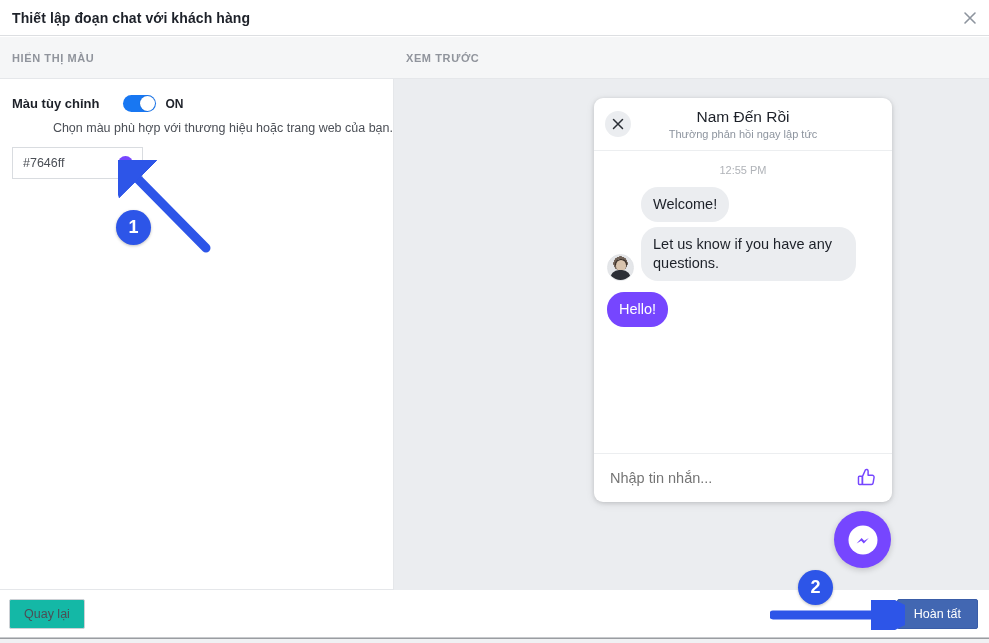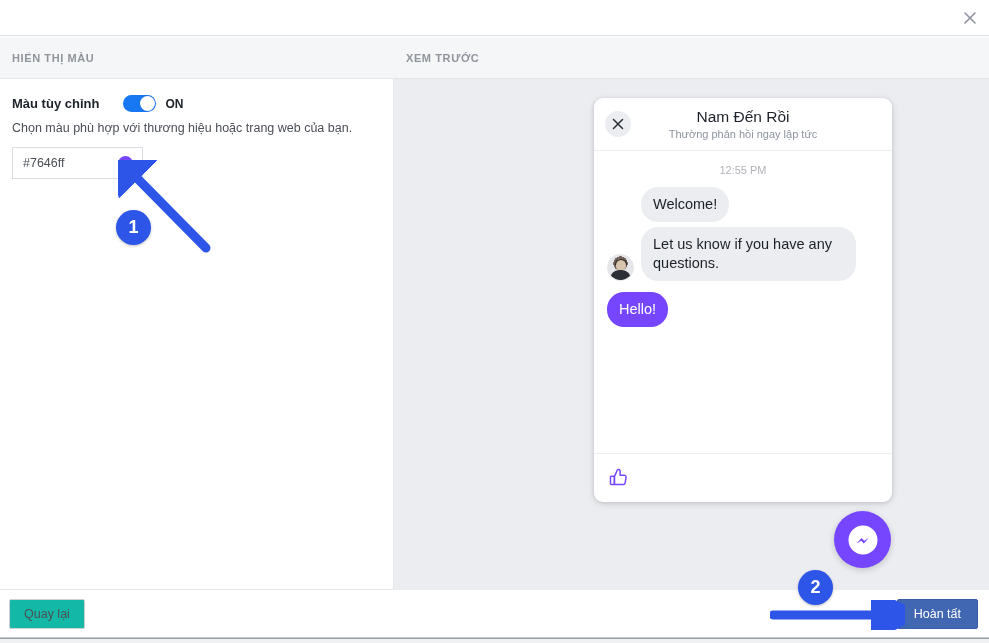--- a/index.html
+++ b/index.html
@@ -87,20 +87,21 @@
     box-shadow: 0 0 1px rgba(0,0,0,.3);
   }
   .switch-state {
     font-size: 12px; font-weight: bold; color: #1d2129;
     margin-left: 9px;
   }
   .helper-text {
     margin: 9px 0 0 12px;
     font-size: 12.5px;
     color: #4b4f56;
+    text-align: right;
   }
   .color-field {
     margin: 12px 0 0 12px;
     width: 131px; height: 32px;
     border: 1px solid #d9dce0;
     background: #ffffff;
     display: flex; align-items: center;
     justify-content: space-between;
     padding: 0 9px 0 10px;
     cursor: text;
@@ -269,20 +270,21 @@
     display: flex; align-items: center; justify-content: center;
     box-shadow: 0 1px 3px rgba(0,0,0,.25);
   }
 </style>
 </head>
 <body>
 
 <div id="app">
 
   <div class="titlebar">
+    <div class="titlebar-text">Thiết lập đoạn chat với khách hàng</div>
     <div class="titlebar-close">
       <svg width="14" height="14" viewBox="0 0 14 14">
         <path d="M2 2 L12 12 M12 2 L2 12" stroke="#8d949e" stroke-width="1.6" fill="none" stroke-linecap="round"></path>
       </svg>
     </div>
   </div>
 
   <div class="section-head left">
     <div class="section-head-text">HIỂN THỊ MÀU</div>
   </div>
@@ -337,20 +339,21 @@
           </div>
           <div class="bubble in">Let us know if you have any questions.</div>
         </div>
 
         <div class="msg-row out" style="margin-top:11px;">
           <div class="bubble out">Hello!</div>
         </div>
       </div>
 
       <div class="chat-footer">
+        <input class="chat-input" type="text" readonly="" placeholder="Nhập tin nhắn..." style="">
         <span class="thumb-icon">
           <svg width="22" height="22" viewBox="0 0 24 24" fill="none" stroke="#7646ff" stroke-width="1.6" stroke-linejoin="round">
             <path d="M7 10.5 L10.2 3.3 a1.7 1.7 0 0 1 3 1 V9 h4.5 a2 2 0 0 1 2 2.3 l-1 6 a2 2 0 0 1-2 1.7 H7 Z"></path>
             <rect x="2.7" y="10.2" width="4.3" height="8.8" rx="1"></rect>
           </svg>
         </span>
       </div>
     </div>
 
     <div class="fab">

